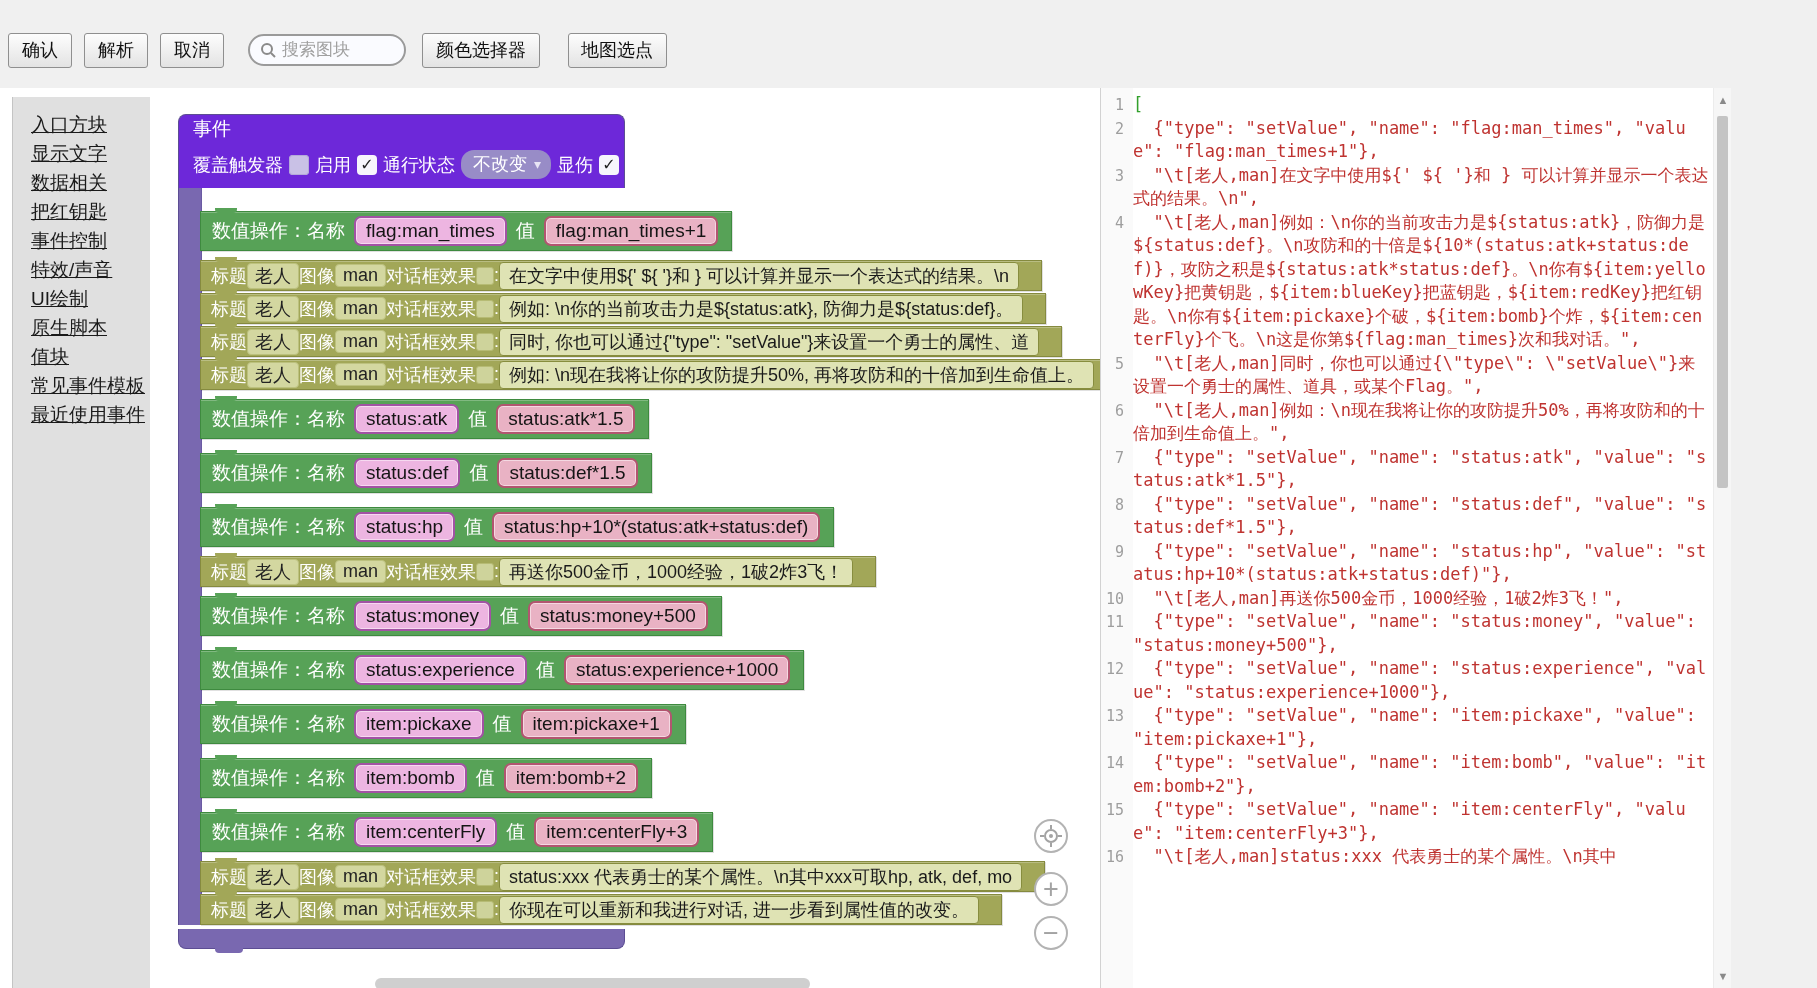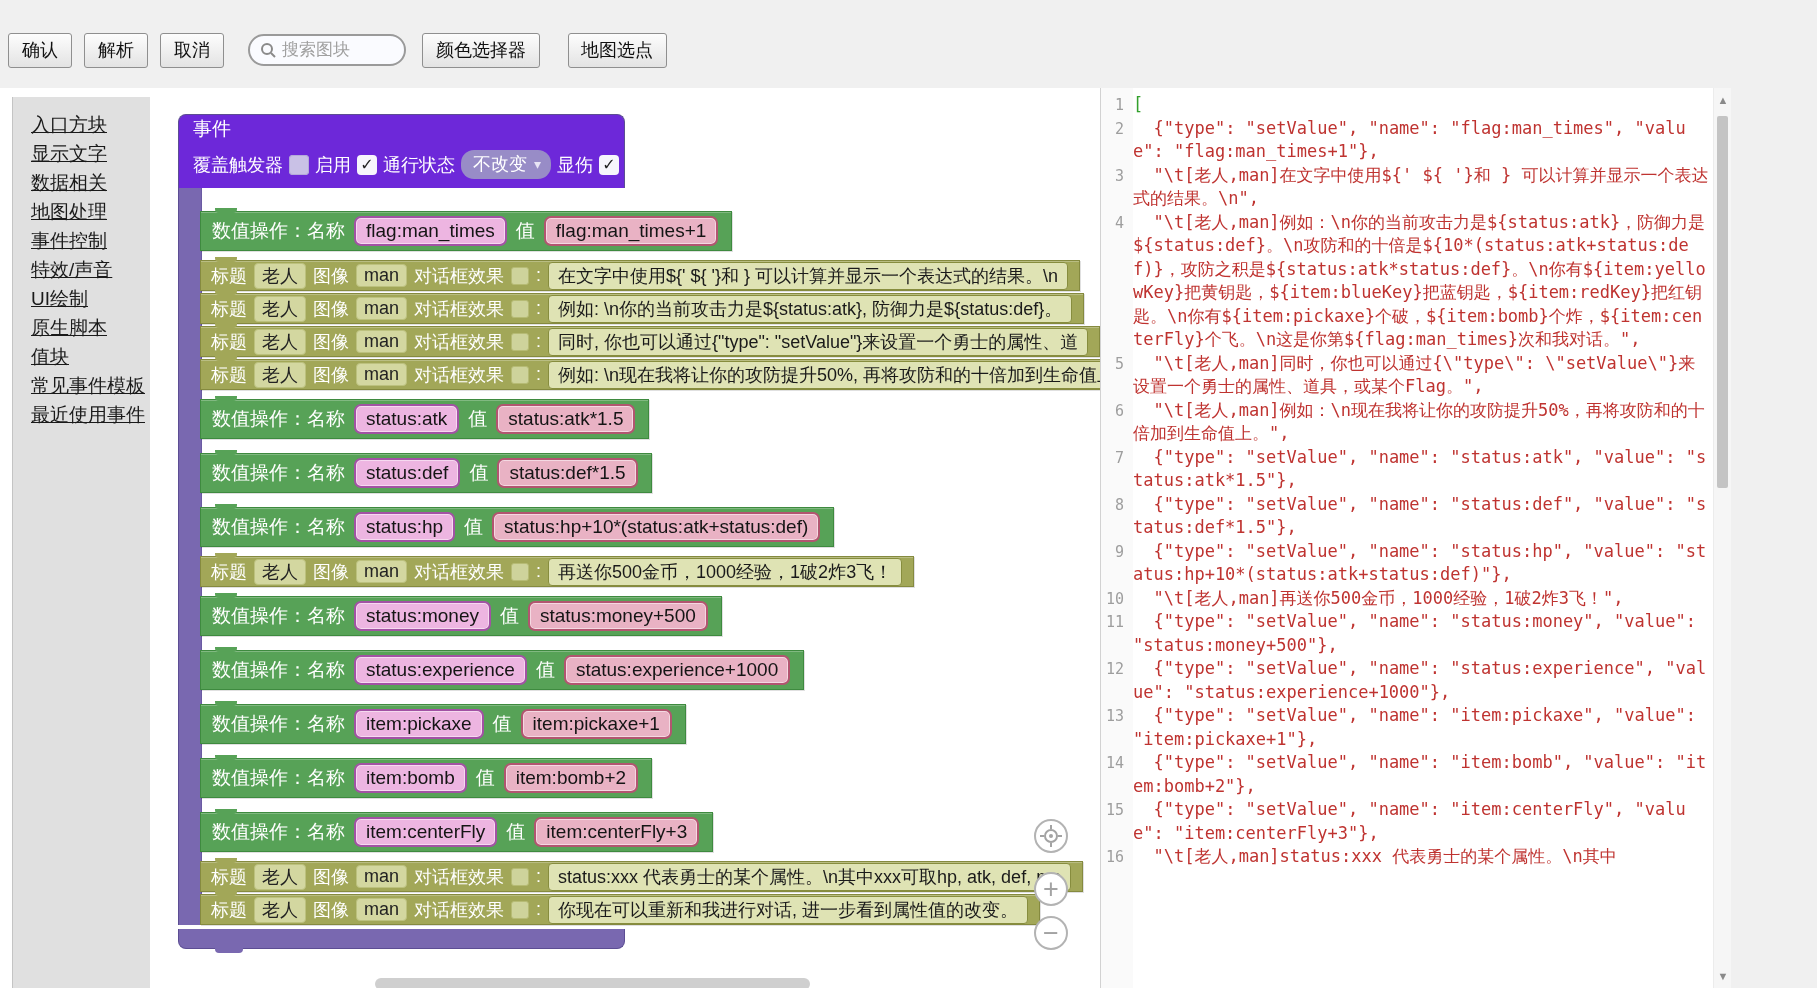--- a/index.html
+++ b/index.html
@@ -44,21 +44,21 @@
   .evt-body::before { content:""; position:absolute; left:0; top:0; bottom:0; width:22px;
                       background:#7968b0; border-left:1px solid #5c4d93; border-right:1px solid #6a5aa2; }
   .rows { display:flex; flex-direction:column; align-items:flex-start; }
 
   .row { position:relative; display:flex; align-items:center; white-space:nowrap;
          border:1px solid; border-radius:0; margin-top:4px;
          box-shadow:inset 0 1px 0 rgba(255,255,255,.25), 1px 1px 0 rgba(0,0,0,.12); }
   .row::before { content:""; position:absolute; top:-4px; left:14px; width:22px; height:5px; border-radius:0 0 4px 4px; }
   .row.n { height:40px; background:#57a257; border-color:#3e8a3f; gap:9px; font-size:19px; padding:0 13px 0 11px; margin:9px 0 5px 0; }
   .row.n::before { background:#57a257; }
-  .row.t { height:31px; background:#a2a758; border-color:#858a3f; gap:7px; font-size:18px; padding:0 11px 0 10px;text-align:right; }
+  .row.t { height:31px; background:#a2a758; border-color:#858a3f; font-size:18px; padding:0 22px 0 10px;text-align:right; }
   .row.t + .row.t { margin-top:2px; }
   .row.t::before { background:#a2a758; }
   .lbl { color:#fff; }
   .f { border:2px solid; border-radius:7px; padding:2px 10px; color:#151515;
        box-shadow:inset 0 0 0 1px rgba(255,255,255,.5); }
   .f.name { background:#edb5e1; border-color:#a252a4; }
   .f.val  { background:#e9b2c4; border-color:#b25570; }
   .tf  { background:#d3d7a0; border:1px solid #bcc17e; border-radius:4px; padding:0 7px; color:#222; }
   .tcb { width:18px; height:18px; background:#ced39b; border:1px solid #b6bb74; border-radius:3px; flex:none; cursor:pointer; }
   .ttx { background:#dfe3b4; border:1px solid #878d3e; border-radius:4px; padding:1px 9px; color:#1a1a1a; }
@@ -110,21 +110,21 @@
     </span>
     <button class="btn">颜色选择器</button>
     <button class="btn map">地图选点</button>
   </div>
 
   <div class="workspace">
     <div class="toolbox" id="toolbox">
         <div class="tb-item">入口方块</div>
         <div class="tb-item">显示文字</div>
         <div class="tb-item">数据相关</div>
-        <div class="tb-item">地图处理</div>
+        <div class="tb-item">把红钥匙</div>
         <div class="tb-item">事件控制</div>
         <div class="tb-item">特效/声音</div>
         <div class="tb-item">UI绘制</div>
         <div class="tb-item">原生脚本</div>
         <div class="tb-item">值块</div>
         <div class="tb-item">常见事件模板</div>
         <div class="tb-item">最近使用事件</div>
       </div>
 
     <div class="event-block">

